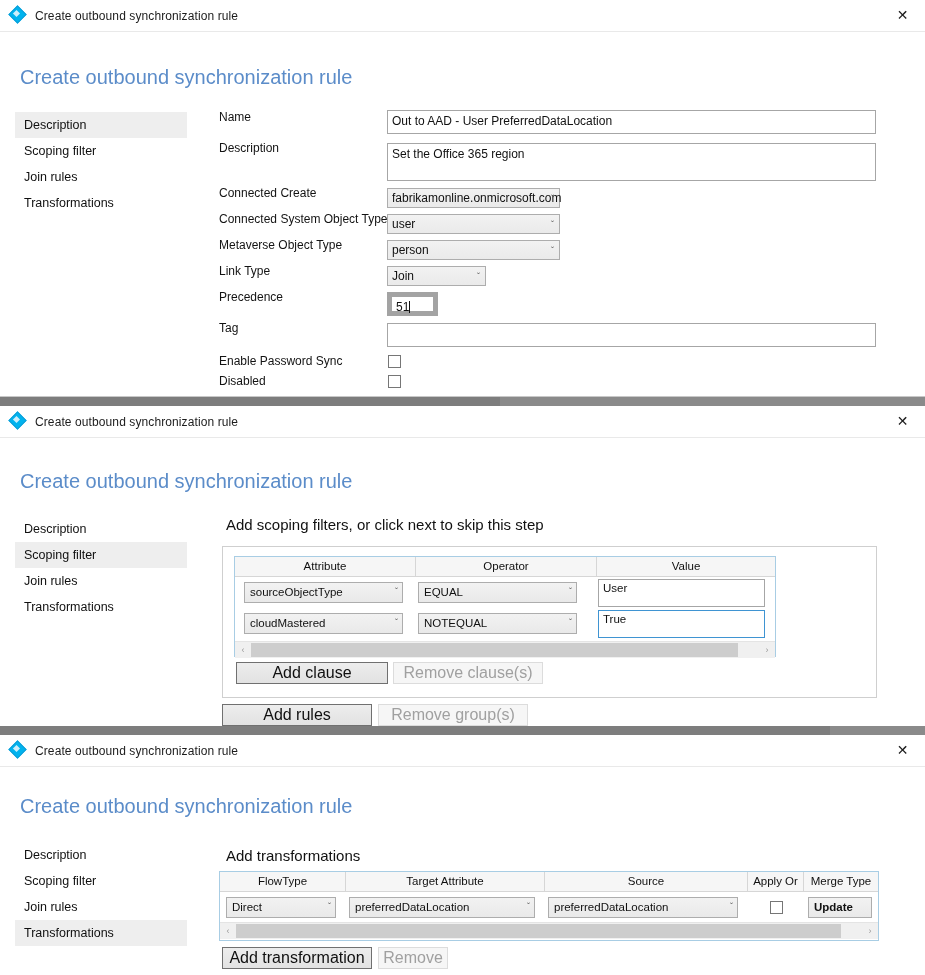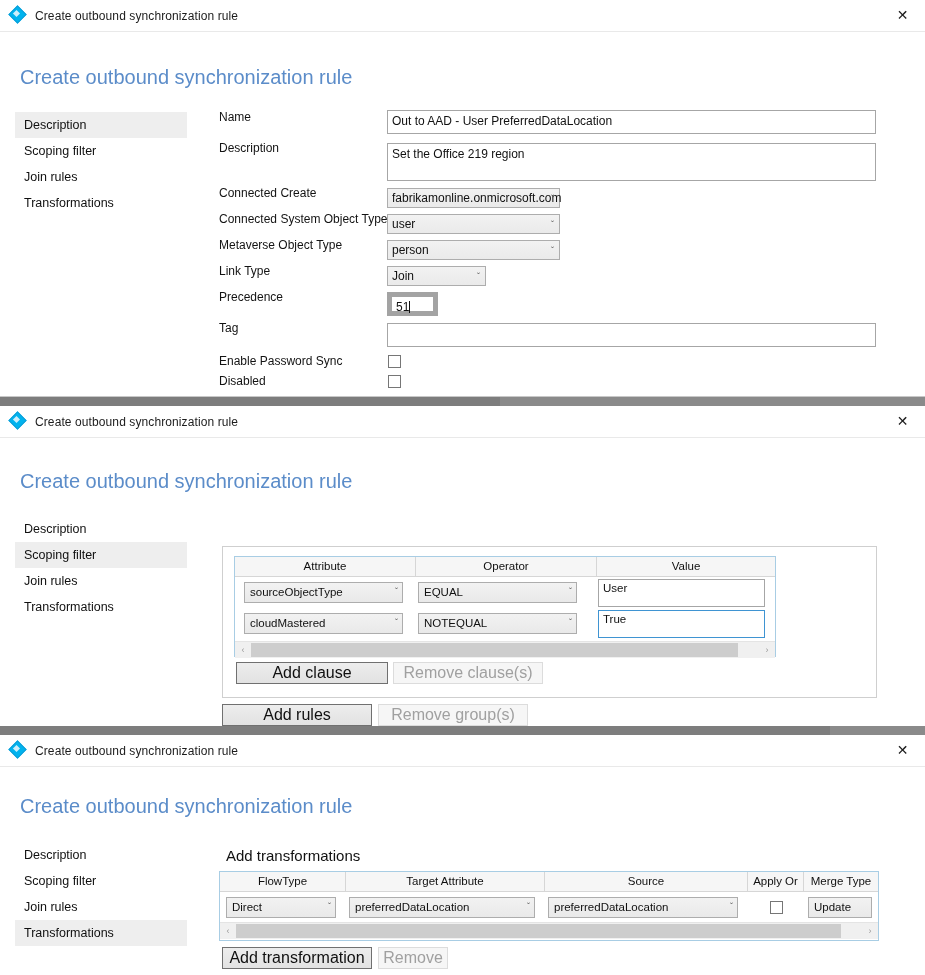--- a/index.html
+++ b/index.html
@@ -304,21 +304,21 @@
   <div class="form-label" style="left:219px; top:186px;">Connected Create</div>
   <div class="form-label" style="left:219px; top:212px;">Connected System Object Type</div>
   <div class="form-label" style="left:219px; top:238px;">Metaverse Object Type</div>
   <div class="form-label" style="left:219px; top:264px;">Link Type</div>
   <div class="form-label" style="left:219px; top:290px;">Precedence</div>
   <div class="form-label" style="left:219px; top:321px;">Tag</div>
   <div class="form-label" style="left:219px; top:354px;">Enable Password Sync</div>
   <div class="form-label" style="left:219px; top:374px;">Disabled</div>
 
   <div class="txtbox" style="left:387px; top:110px; width:489px; height:24px;">Out to AAD - User PreferredDataLocation</div>
-  <div class="txtbox" style="left:387px; top:143px; width:489px; height:38px;">Set the Office 219 region</div>
+  <div class="txtbox" style="left:387px; top:143px; width:489px; height:38px;">Set the Office 365 region</div>
 
   <div class="combo" style="left:387px; top:188px; width:173px; height:20px;">
     <span>fabrikamonline.onmicrosoft.com</span>
     <span class="chev">ˇ</span>
   </div>
   <div class="combo" style="left:387px; top:214px; width:173px; height:20px;">
     <span>user</span>
     <span class="chev">ˇ</span>
   </div>
   <div class="combo" style="left:387px; top:240px; width:173px; height:20px;">
@@ -356,20 +356,21 @@
 
   <h1 class="page-heading" style="left:20px; top:64px;">Create outbound synchronization rule</h1>
 
   <div class="sidebar" style="left:15px; top:110px;">
     <div class="side-item">Description</div>
     <div class="side-item sel">Scoping filter</div>
     <div class="side-item">Join rules</div>
     <div class="side-item">Transformations</div>
   </div>
 
+  <div class="section-title" style="left:226px; top:110px;">Add scoping filters, or click next to skip this step</div>
 
   <div class="outer-box" style="left:222px; top:140px; width:655px; height:152px;"></div>
 
   <div class="grid" style="left:234px; top:150px; width:542px; height:101px;">
     <div class="grid-head">
       <div class="gh" style="width:181px;">Attribute</div>
       <div class="gh" style="width:181px;">Operator</div>
       <div class="gh" style="width:178px;">Value</div>
     </div>
 
@@ -476,21 +477,21 @@
       <div class="cell" style="width:203px; padding-left:3px;">
         <div class="g-combo" style="width:190px;">
           <span>preferredDataLocation</span>
           <span class="chev">ˇ</span>
         </div>
       </div>
       <div class="cell" style="width:56px; justify-content:center;">
         <div style="width:13px;height:13px;border:1px solid #767676;background:#fff;box-sizing:border-box;"></div>
       </div>
       <div class="cell" style="width:74px; padding-left:4px;">
-        <div class="g-combo" style="width:64px; padding-right:3px;">
+        <div class="g-combo" style="width:64px; padding-right:3px;font-weight:bold;">
           <span>Update</span>
         </div>
       </div>
     </div>
 
     <div class="hscroll">
       <div class="arrow">‹</div>
       <div class="thumb" style="width:605px;"></div>
       <div class="track"></div>
       <div class="arrow">›</div>

